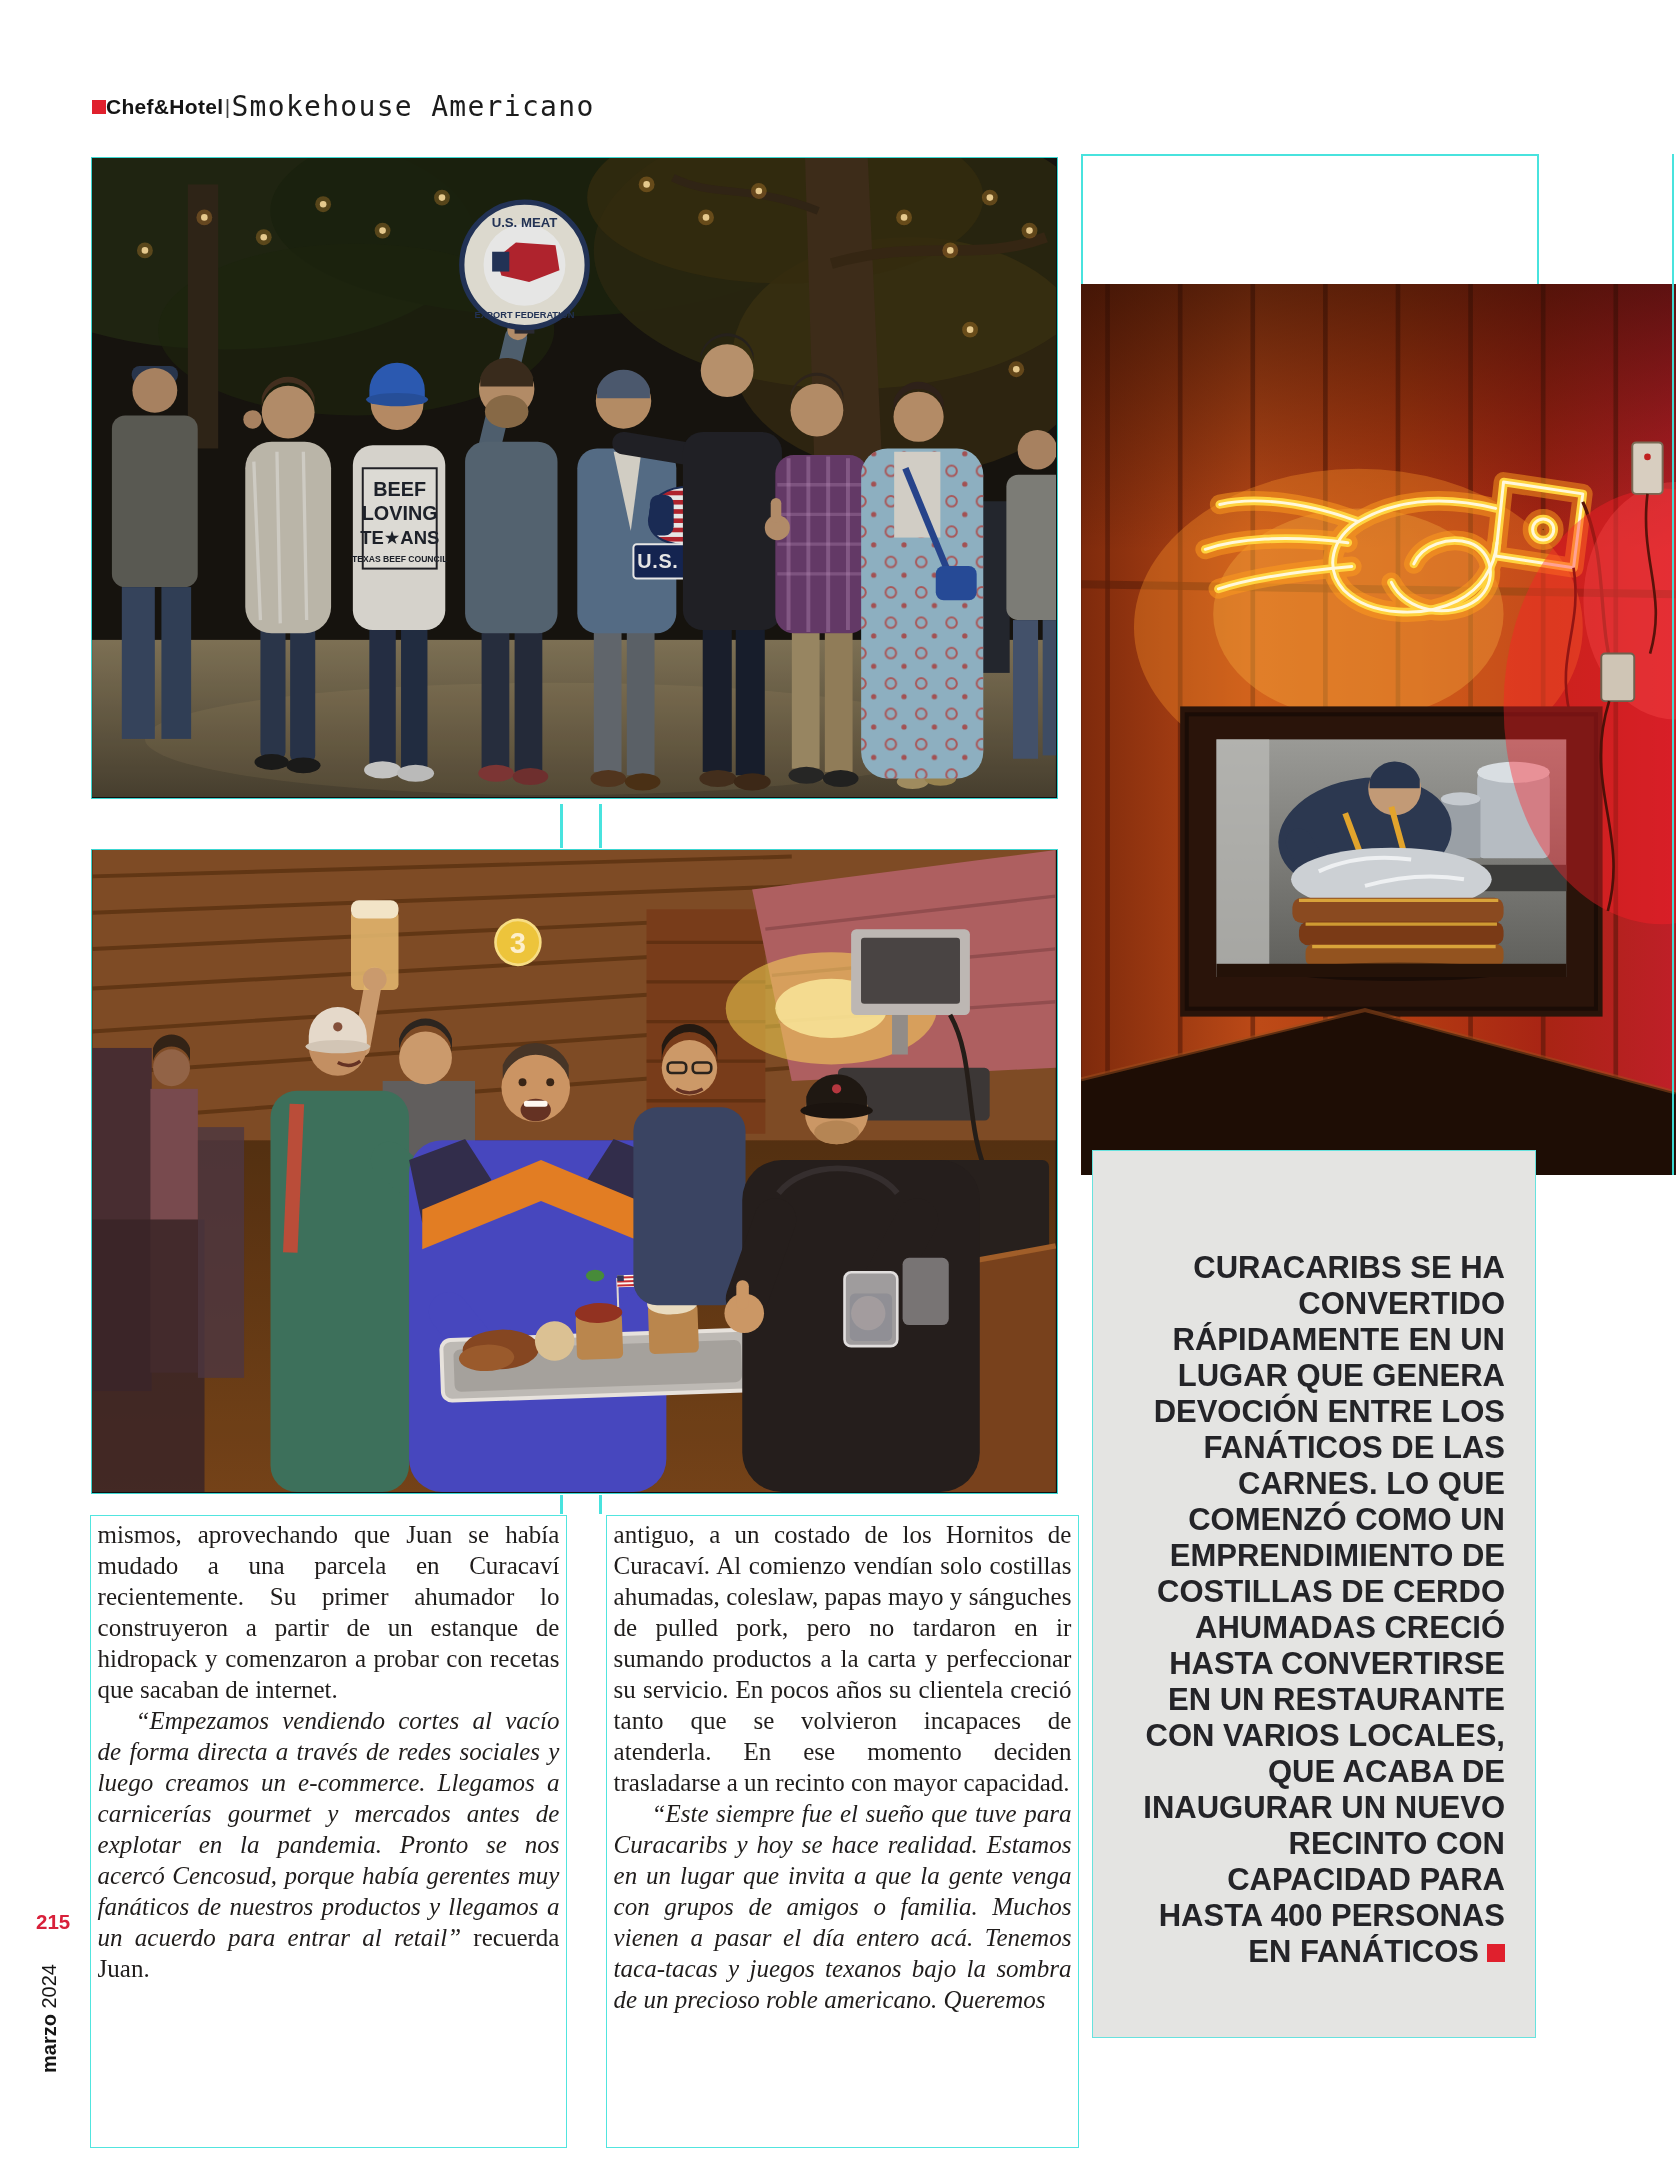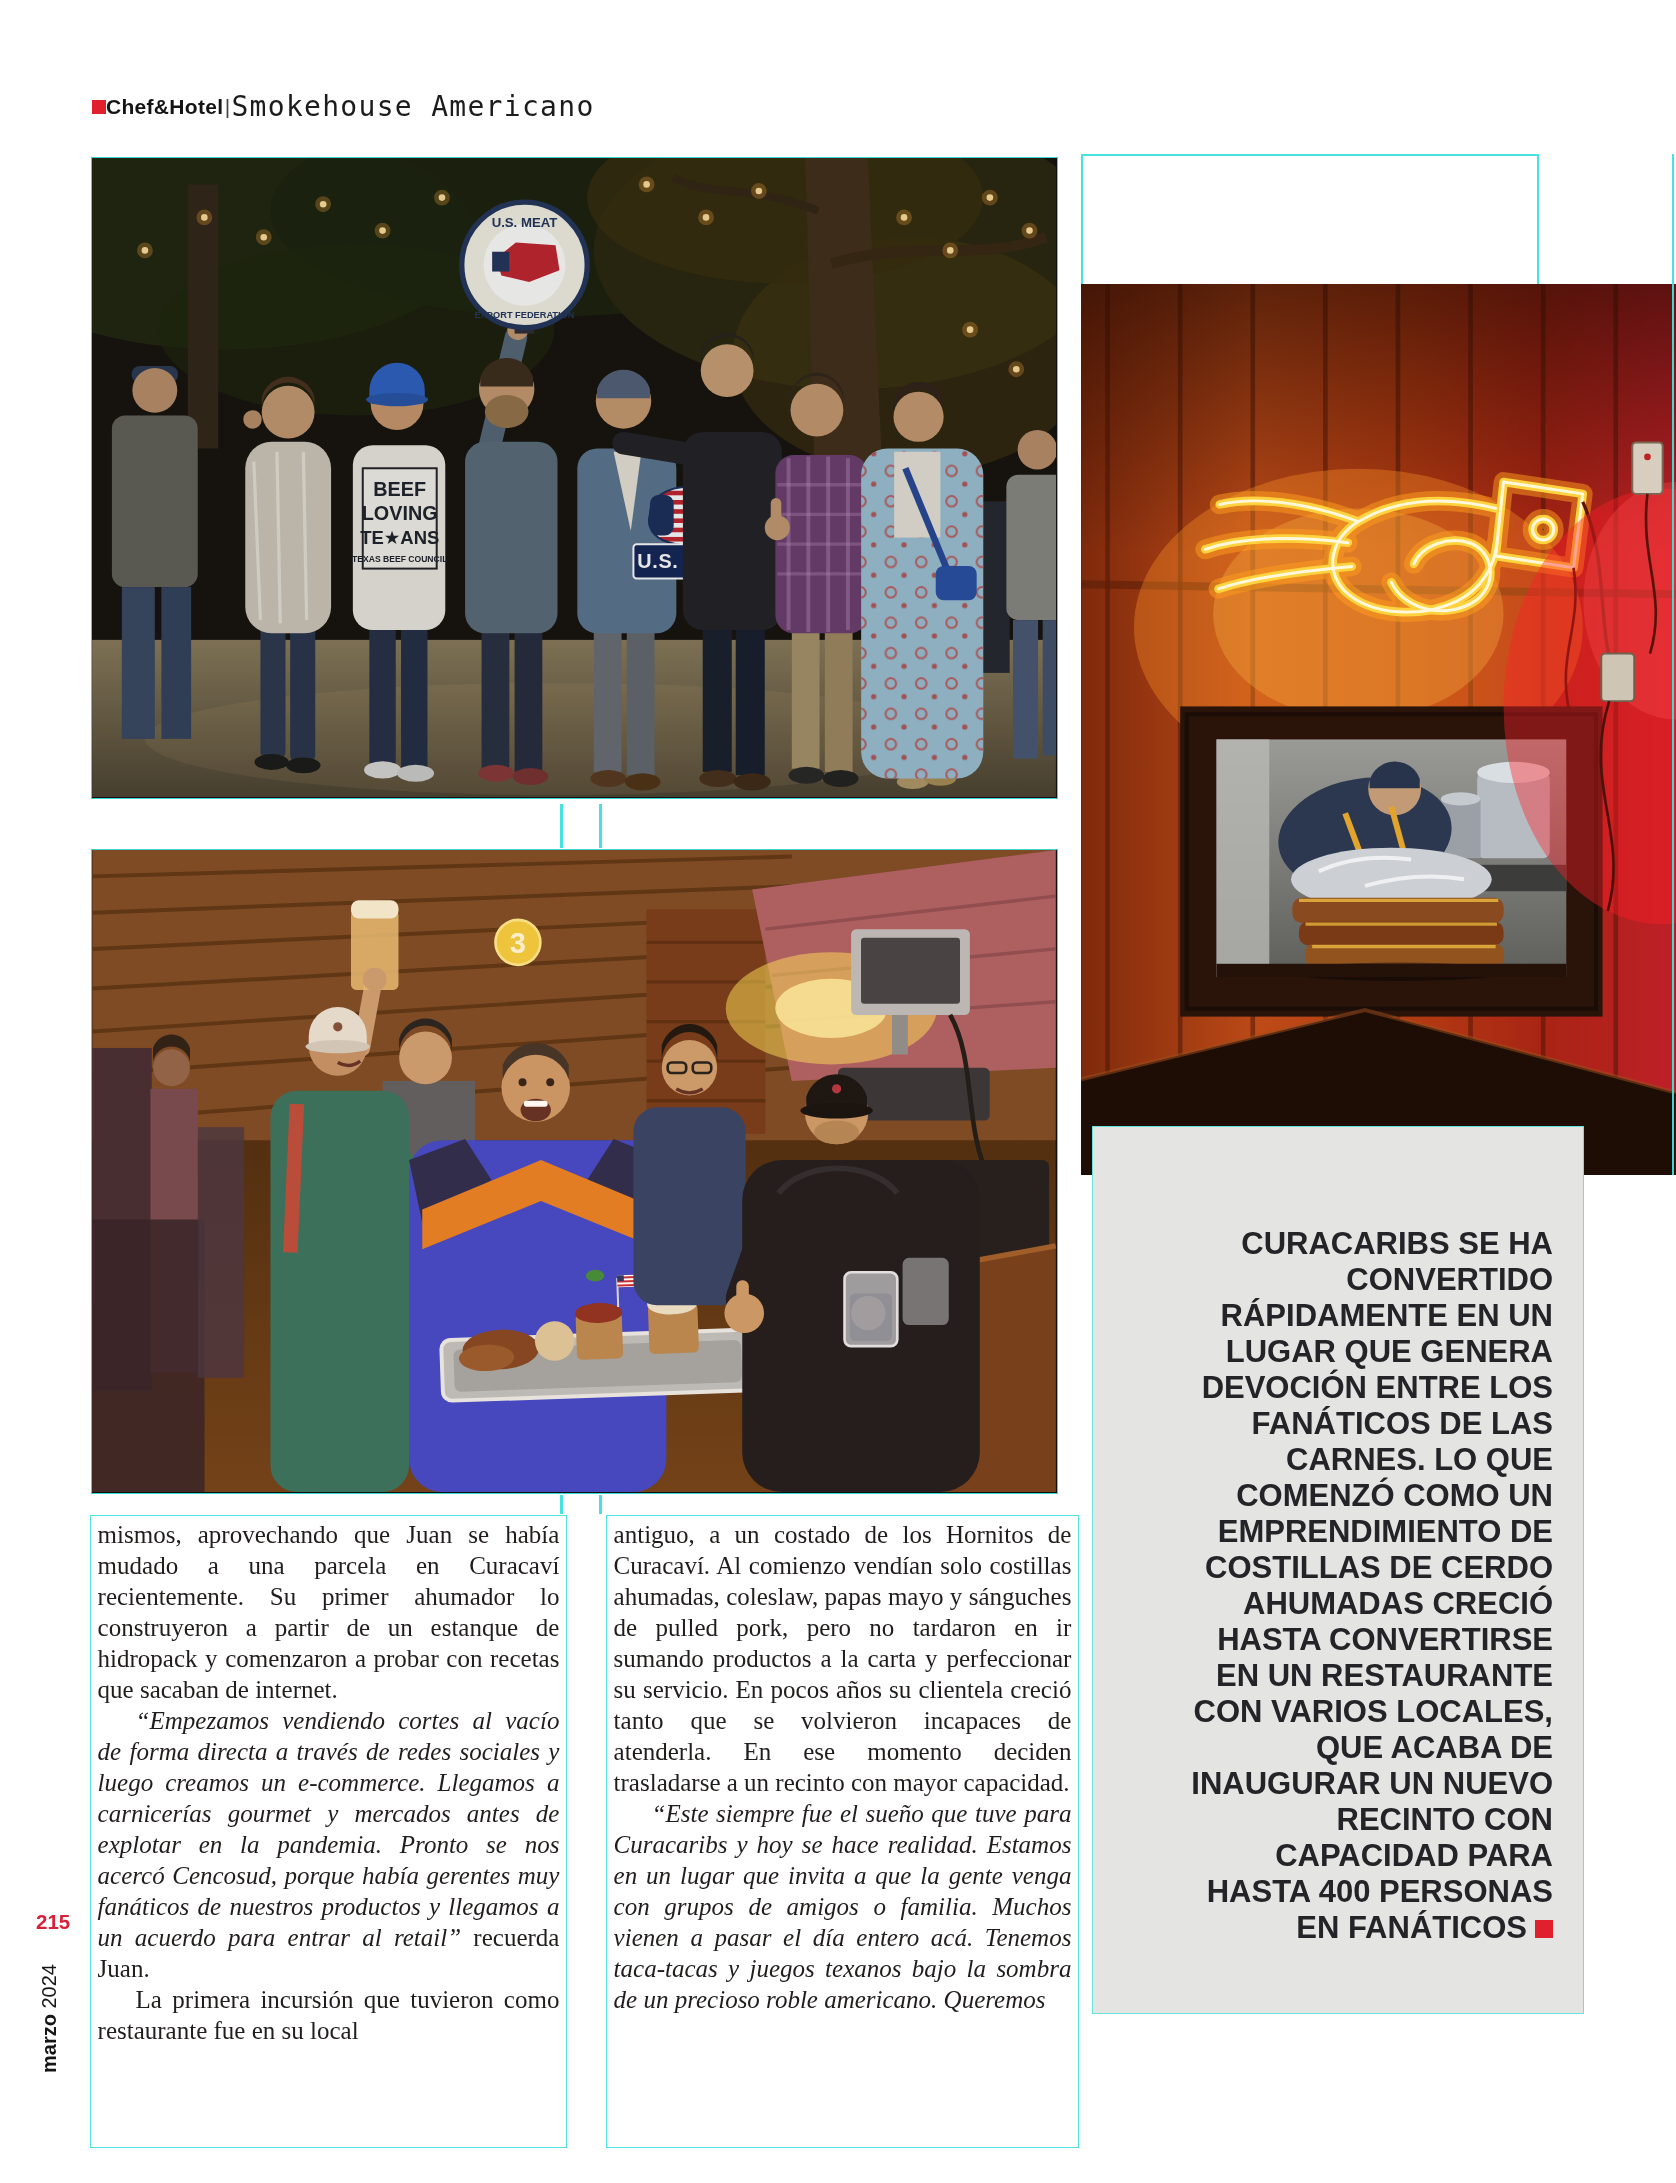--- a/index.html
+++ b/index.html
@@ -18,21 +18,21 @@
   .photo{position:absolute;border:1.3px solid rgba(62,226,220,.95);box-sizing:border-box;overflow:hidden;background:#111;}
   #photo-night{left:91px;top:157px;width:967px;height:642px;}
   #photo-restaurant{left:91px;top:849px;width:967px;height:645px;}
   #photo-neon{left:1081px;top:284px;width:595px;height:891px;border:none;}
   .empty-frame{position:absolute;left:1081px;top:154px;width:458px;height:132px;background:#fff;
                border:2px solid rgba(62,226,220,.95);box-sizing:border-box;}
   .guide{position:absolute;background:rgba(62,226,220,.95);}
   svg{display:block;}
 
   
-  .sidebar{position:absolute;left:1092px;top:1126px;width:492px;height:888px;background:#e4e4e2;
+  .sidebar{position:absolute;left:1092px;top:1150px;width:444px;height:888px;background:#e4e4e2;
            border:1.3px solid rgba(62,226,220,.75);box-sizing:border-box;}
   .pull-quote{margin:99px 30px 0 44px;text-align:right;white-space:pre-line;
               font-family:"Liberation Sans","DejaVu Sans",sans-serif;font-weight:bold;
               font-size:31px;line-height:36px;color:#242428;}
   .red-square{display:inline-block;width:18px;height:18px;background:#e0202d;margin-left:8px;}
 
   
   .col{position:absolute;top:1515px;height:633px;border:1.3px solid rgba(62,226,220,.9);box-sizing:border-box;
        padding:2.6px 6.6px 0 6.6px;font-size:25px;line-height:31px;text-align:justify;color:#201d1c;}
   #col1{left:90px;width:477px;}
@@ -573,21 +573,20 @@
 INAUGURAR UN NUEVO
 RECINTO CON
 CAPACIDAD PARA
 HASTA 400 PERSONAS
 </span><span><span>EN FANÁTICOS</span><span class="red-square"></span></span></div>
   </div>
 
   <div class="col" id="col1">
     <p>mismos, aprovechando que Juan se había mudado a una parcela en Curacaví recientemente. Su primer ahumador lo construyeron a partir de un estanque de hidropack y comenzaron a probar con recetas que sacaban de internet.</p>
     <p class="indent"><span class="it">“Empezamos vendiendo cortes al vacío de forma directa a través de redes sociales y luego creamos un e-commerce. Llegamos a carnicerías gourmet y mercados antes de explotar en la pandemia. Pronto se nos acercó Cencosud, porque había gerentes muy fanáticos de nuestros productos y llegamos a un acuerdo para entrar al retail”</span><span> recuerda Juan.</span></p>
-    <p class="indent">La primera incursión que tuvieron como restaurante fue en su local</p>
   </div>
   <div class="col" id="col2">
     <p>antiguo, a un costado de los Hornitos de Curacaví. Al comienzo vendían solo costillas ahumadas, coleslaw, papas mayo y sánguches de pulled pork, pero no tardaron en ir sumando productos a la carta y perfeccionar su servicio. En pocos años su clientela creció tanto que se volvieron incapaces de atenderla. En ese momento deciden trasladarse a un recinto con mayor capacidad.</p>
     <p class="indent it">“Este siempre fue el sueño que tuve para Curacaribs y hoy se hace realidad. Estamos en un lugar que invita a que la gente venga con grupos de amigos o familia. Muchos vienen a pasar el día entero acá. Tenemos taca-tacas y juegos texanos bajo la sombra de un precioso roble americano. Queremos</p>
   </div>
 
   <div class="pageno">215</div>
   <div class="issue"><span class="m">marzo</span>&nbsp;<span>2024</span></div>
 
   <div class="guide" style="left:560px;top:804px;width:2.6px;height:44px;"></div>

